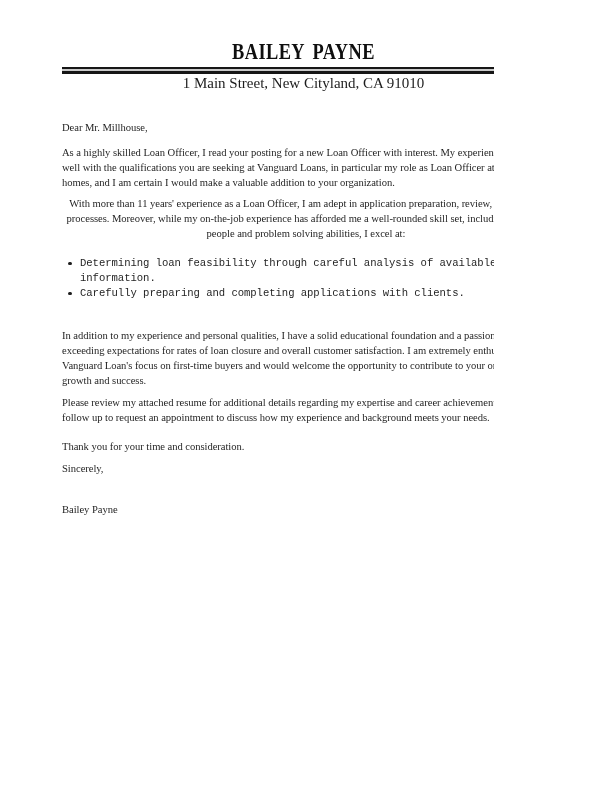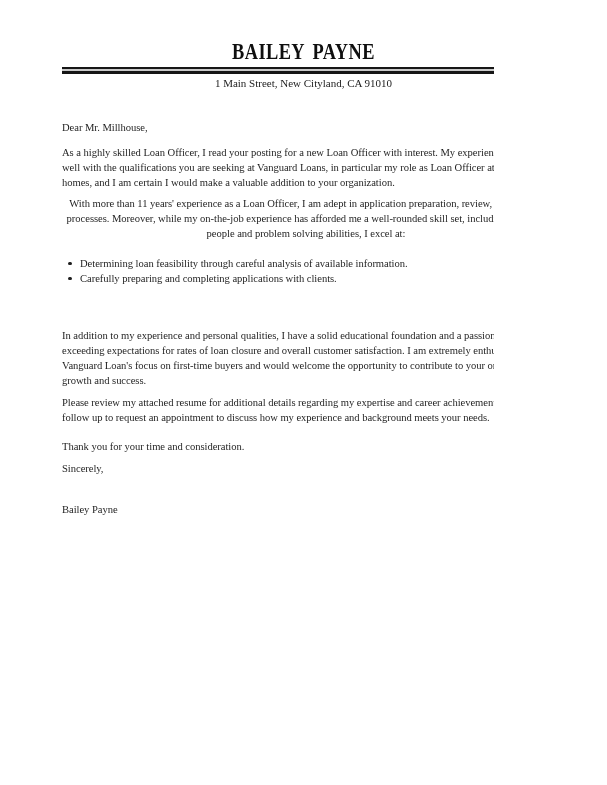--- a/index.html
+++ b/index.html
@@ -43,40 +43,41 @@
     border-bottom: 3px solid #161616;
     background: #c9c9c9;
   }
 
   .contact {
     position: absolute;
     top: 77px;
     left: 0;
     width: 607px;
     text-align: center;
-    font-size: 11px;
+    font-size: 15px;
     line-height: 13.5px;
     color: #1c1c1c;
   }
 
   .body-block { position: absolute; left: 62px; width: 488px; letter-spacing: -0.05px; }
 
   .salutation { top: 120px; }
   .p1 { top: 145px; }
   .p2 { top: 196px; text-align: center; }
 
   .bullets {
     position: absolute;
     left: 62px;
     width: 478px;
     top: 256px;
     margin: 0;
     padding: 0;
     list-style: none;
     letter-spacing: -0.05px;
+    font-family: Liberation Mono, monospace;
   }
   .bullets li {
     position: relative;
     padding-left: 18px;
     line-height: 15px;
   }
   .bullets li::before {
     content: "";
     position: absolute;
     left: 6px;

